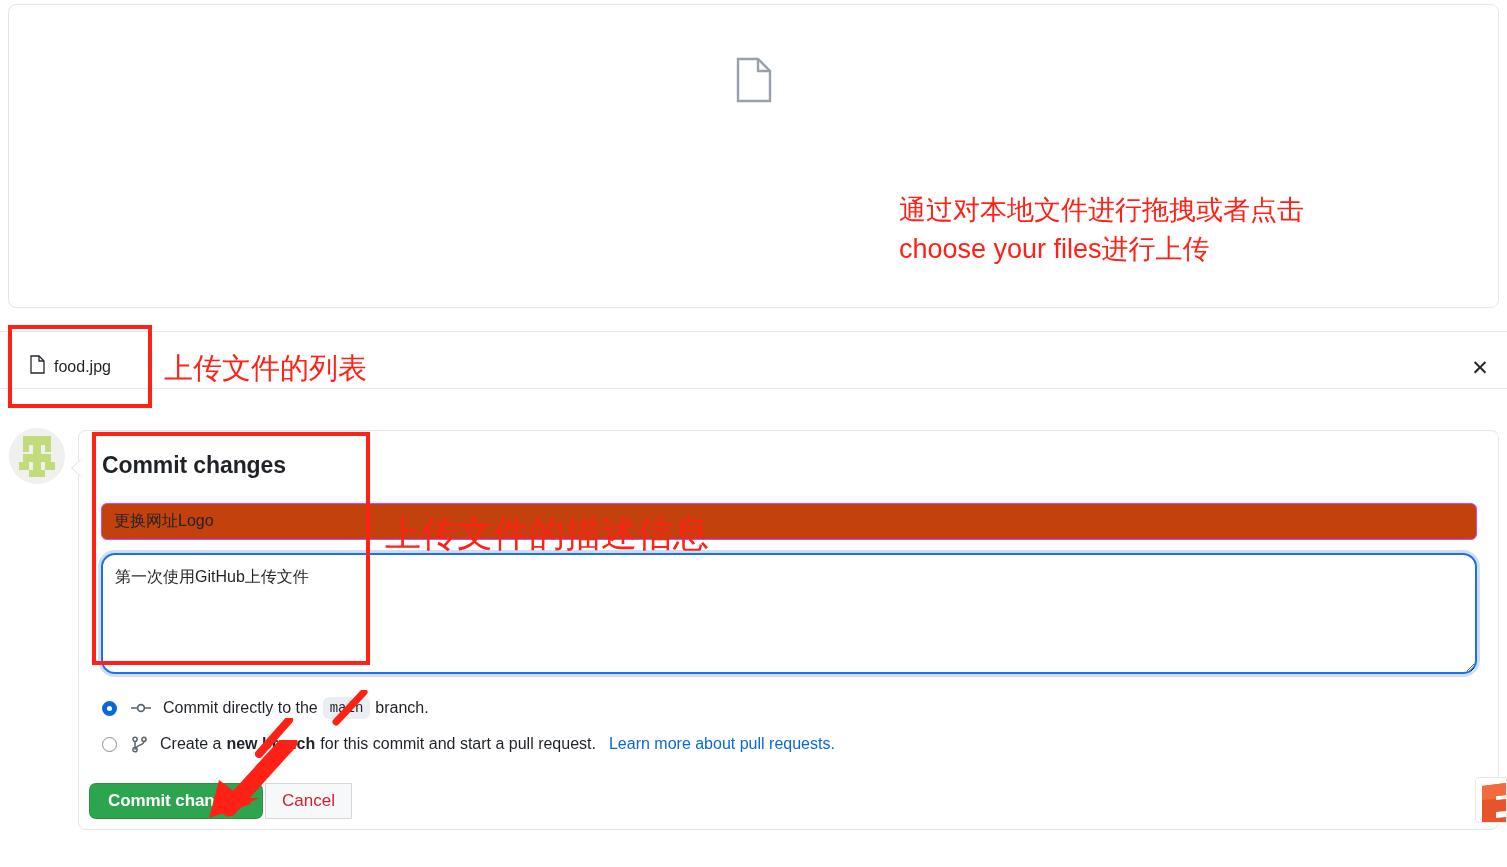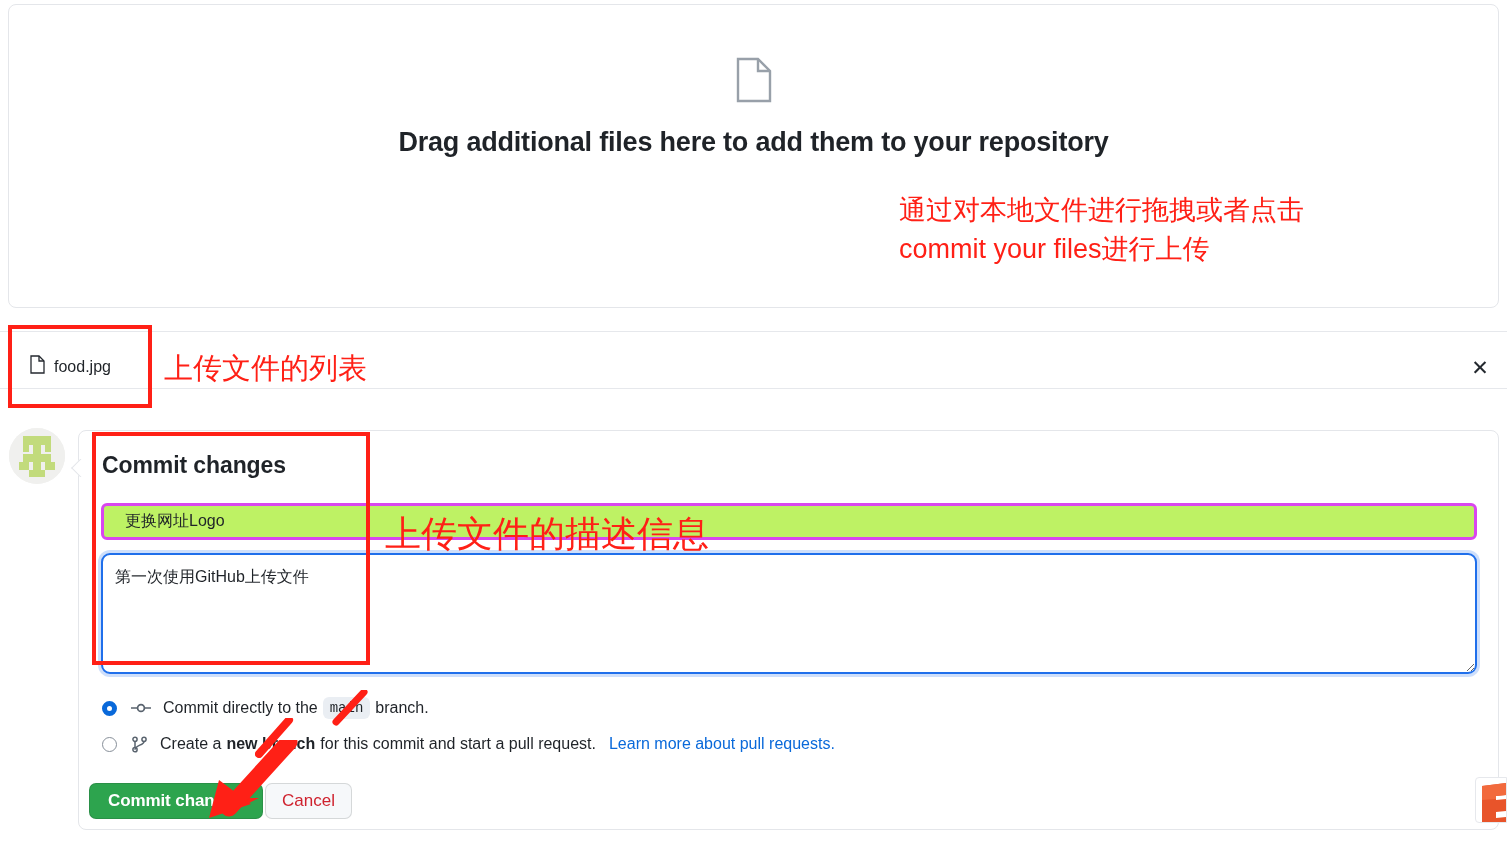--- a/index.html
+++ b/index.html
@@ -139,35 +139,35 @@
     left: 23px; top: 21px;
     font-size: 23px;
     font-weight: bold;
     color: #1f2328;
     letter-spacing: -0.1px;
   }
   .commit-summary {
     position: absolute;
     left: 22px; top: 72px;
     width: 1376px; height: 37px;
-    border: 3px solid #d946ef;
+    border: 1px solid #d946ef;
     border-radius: 6px;
-    background: #bef264;
+    background: #c2410c;
     font-family: "Liberation Sans", sans-serif;
     font-size: 16px;
     color: #1f2328;
-    padding: 0 21px;
+    padding: 0 12px;
     outline: none;
   }
   .commit-desc {
     position: absolute;
     left: 22px; top: 122px;
     width: 1376px; height: 121px;
     border: 2px solid #1f6feb;
-    border-radius: 9px;
+    border-radius: 14px;
     background: #ffffff;
     box-shadow: 0 0 0 3px rgba(31,111,235,0.22);
     font-family: "Liberation Sans", sans-serif;
     font-size: 16px;
     color: #1f2328;
     padding: 11px 12px;
     resize: both;
     outline: none;
     line-height: 1.4;
   }
@@ -232,21 +232,21 @@
     cursor: pointer;
     letter-spacing: -0.1px;
   }
   .btn-cancel {
     position: absolute;
     left: 186px; top: 352px;
     height: 36px;
     padding: 0 16px;
     background: #f6f8fa;
     border: 1px solid rgba(27,31,36,0.15);
-    border-radius: 7px;
+    border-radius: 1px;
     color: #cf222e;
     font-size: 17px;
     font-family: "Liberation Sans", sans-serif;
     cursor: pointer;
   }
 
   
   .arrow-svg { position: absolute; pointer-events: none; }
   #arrow-main   { left: 330px; top: 690px; }
   #arrow-branch { left: 255px; top: 718px; }
@@ -267,26 +267,25 @@
 <body>
 
 <div class="dropzone">
   <div class="dz-inner">
     <span class="dz-file-icon">
       <svg width="36" height="46" viewBox="0 0 36 46" fill="none">
         <path d="M2 2h20l12 12v30H2V2z" stroke="#98a0a9" stroke-width="2.4" fill="#fff"></path>
         <path d="M22 2v12h12" stroke="#98a0a9" stroke-width="2.4" fill="none"></path>
       </svg>
     </span>
-    <div class="dz-title">Drag additional files here to add them to your repository</div>
   </div>
 </div>
 
 <div class="annot" id="annot-upload">通过对本地文件进行拖拽或者点击
-commit your files进行上传</div>
+choose your files进行上传</div>
 
 <div class="filerow">
   <div class="filerow-name">
     <span>
       <svg width="15" height="19" viewBox="0 0 15 19" fill="none">
         <path d="M1 1h8l5 5v12H1V1z" stroke="#24292f" stroke-width="1.3" fill="#fff"></path>
         <path d="M9 1v5h5" stroke="#24292f" stroke-width="1.3" fill="none"></path>
       </svg>
     </span>
     <span>food.jpg</span>

